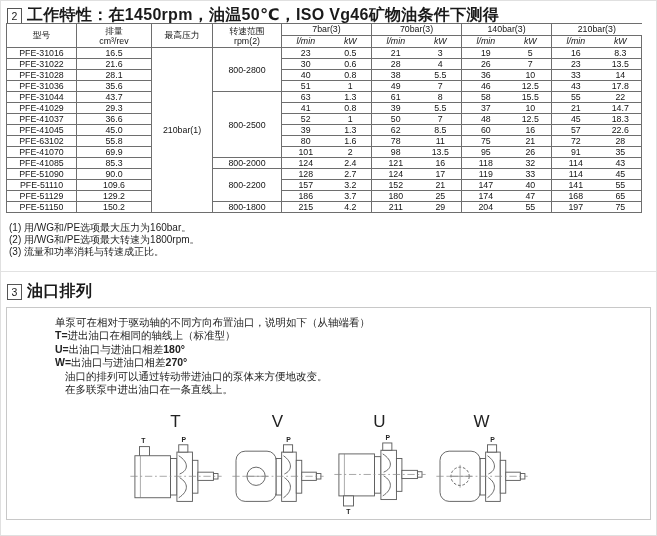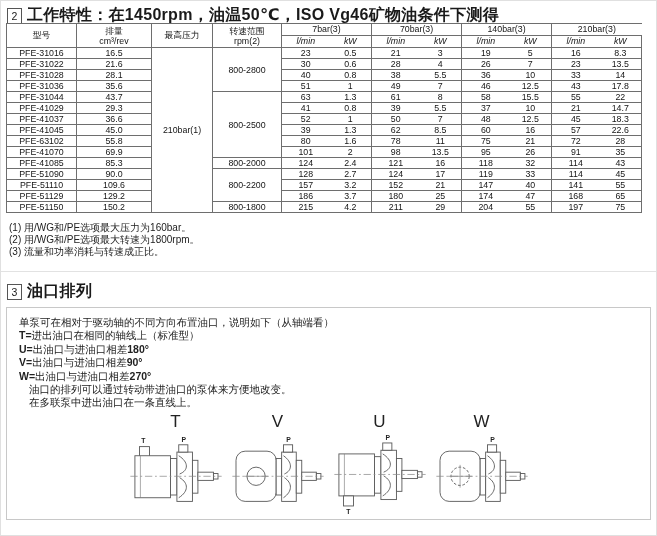--- a/index.html
+++ b/index.html
@@ -22,21 +22,21 @@
   .th-line{display:block;height:10px;line-height:10px;}
   .grp{border-bottom:none;}
   .sub th{border-top:none;font-style:italic;}
   .g-start{border-right:none !important;}
   .g-end{border-left:none !important;}
   
   .notes{position:absolute;top:221px;left:8px;font-size:10px;line-height:11.8px;color:#222;}
   .divider{position:absolute;top:270px;left:0;width:657px;height:0;border-top:1px solid #e2e2e2;}
   
   .box{position:absolute;top:306px;left:5px;width:645px;height:213px;border:1px solid #c8c8c8;
-       box-sizing:border-box;background:#fff;}
+       box-sizing:border-box;background:#fff;padding-left:36px;}
   .desc{padding:8px 10px 0 12px;font-size:10.5px;line-height:13.4px;color:#222;}
   .desc .bold{font-weight:bold;}
   .desc .indent{padding-left:10px;}
   
   .diagrams{position:absolute;left:0;right:0;bottom:3px;display:flex;justify-content:center;gap:4px;}
   .diagram{width:98px;}
   .dlabel{font-size:17px;text-align:center;height:20px;line-height:20px;color:#222;}
   .pump{display:block;margin:0 auto;}
   .pump rect,.pump path,.pump circle{fill:#fff;stroke:#5a5a5a;stroke-width:1;}
   .pump .cl{stroke:#8a8a8a;stroke-width:0.8;stroke-dasharray:8 3 2 3;fill:none;}
@@ -298,21 +298,20 @@
   <div class="sec-head head3">
     <span class="sec-num">3</span>
     <span class="sec-title">油口排列</span>
   </div>
 
   <div class="box">
     <div class="desc">
       <div>单泵可在相对于驱动轴的不同方向布置油口，说明如下（从轴端看）</div>
       <div><span class="bold">T=</span><span>进出油口在相同的轴线上（标准型）</span><span class="bold"></span></div>
       <div><span class="bold">U=</span><span>出油口与进油口相差</span><span class="bold">180°</span></div>
-      <div><span class="bold">V=</span><span>出油口与进油口相差</span><span class="bold">90°</span></div>
       <div><span class="bold">W=</span><span>出油口与进油口相差</span><span class="bold">270°</span></div>
       <div class="indent">油口的排列可以通过转动带进油口的泵体来方便地改变。</div>
       <div class="indent">在多联泵中进出油口在一条直线上。</div>
     </div>
 
     <div class="diagrams">
 
       <div class="diagram">
         <div class="dlabel">T</div>
         <svg class="pump" width="96" height="84" viewBox="0 0 104 92">

